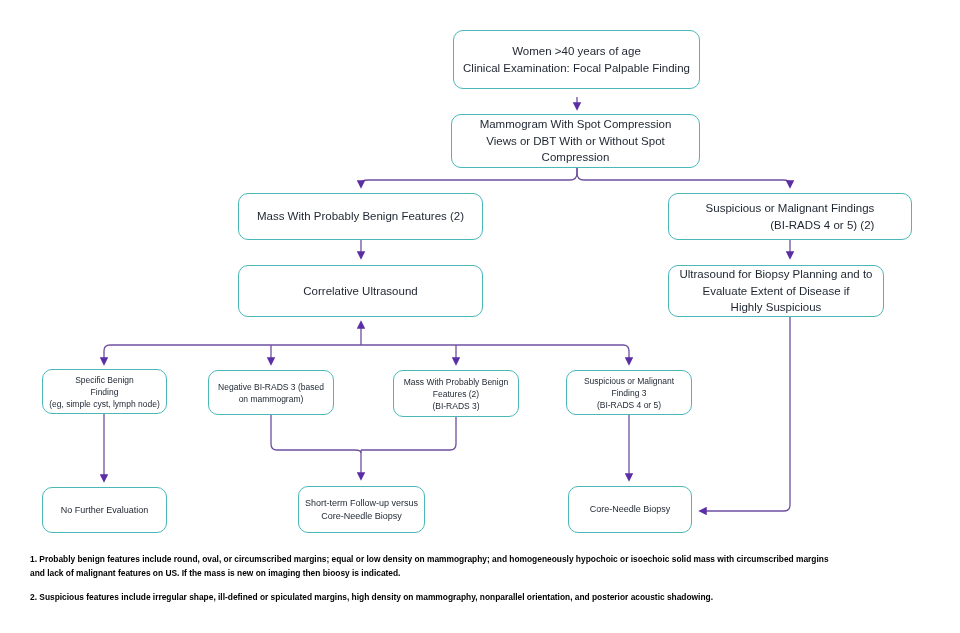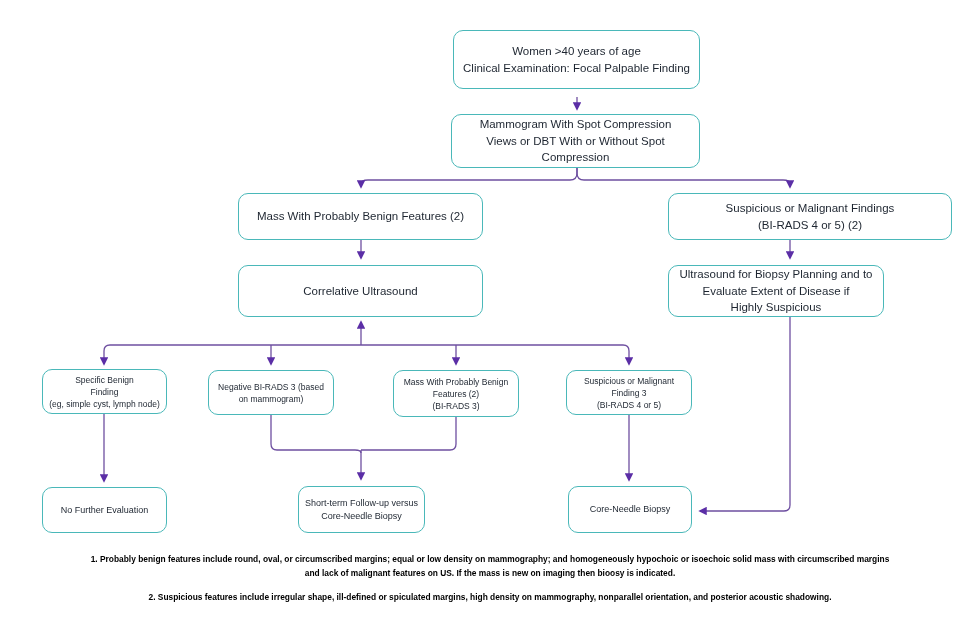--- a/index.html
+++ b/index.html
@@ -23,33 +23,33 @@
   }
   .lbl{white-space:pre-line;}
   .big{font-size:11.5px;line-height:16.5px;}
   .small{font-size:8.5px;line-height:12px;}
   .mid{font-size:9px;line-height:13px;}
   
   #n1{left:453px;top:30px;width:247px;height:59px;}
   #n2{left:451px;top:114px;width:249px;height:54px;}
   #n3{left:238px;top:193px;width:245px;height:47px;}
   #n4{left:238px;top:265px;width:245px;height:52px;}
-  #n5{left:668px;top:193px;width:284px;height:47px;}
+  #n5{left:668px;top:193px;width:244px;height:47px;text-align:right;}
   #n6{left:668px;top:265px;width:216px;height:52px;}
   #nA{left:42px;top:369px;width:125px;height:45px;}
   #nB{left:208px;top:370px;width:126px;height:45px;}
   #nC{left:393px;top:370px;width:126px;height:47px;}
   #nD{left:566px;top:370px;width:126px;height:45px;}
   #nE{left:42px;top:487px;width:125px;height:46px;}
   #nF{left:298px;top:486px;width:127px;height:47px;}
   #nG{left:568px;top:486px;width:124px;height:47px;}
   .footnotes{
     position:absolute;left:30px;top:552px;width:920px;
     font-family:"Liberation Sans",sans-serif;font-weight:bold;
-    font-size:8.4px;line-height:14px;color:#000;text-align:center;
+    font-size:8.4px;line-height:14px;color:#000;
   }
   .footnote{white-space:pre-line;margin:0 0 10px 0;}
 </style>
 </head>
 <body>
 
 <div id="canvas">
 
   <svg id="edges" viewBox="0 0 960 633" xmlns="http://www.w3.org/2000/svg">
     <defs>

